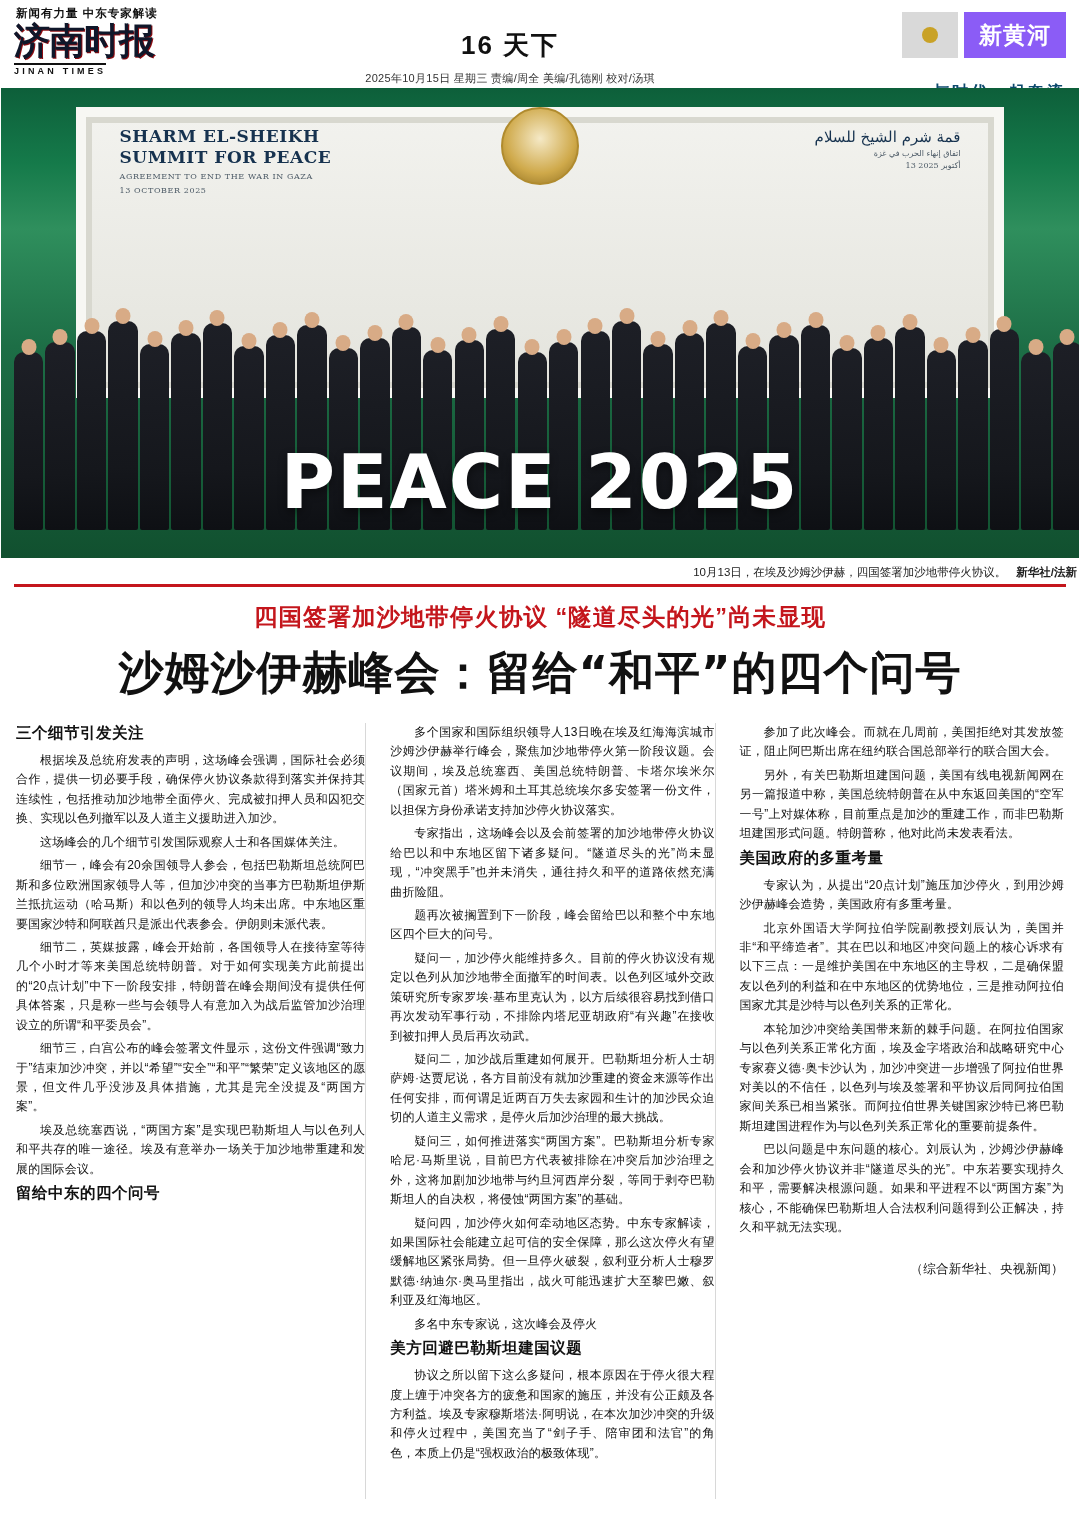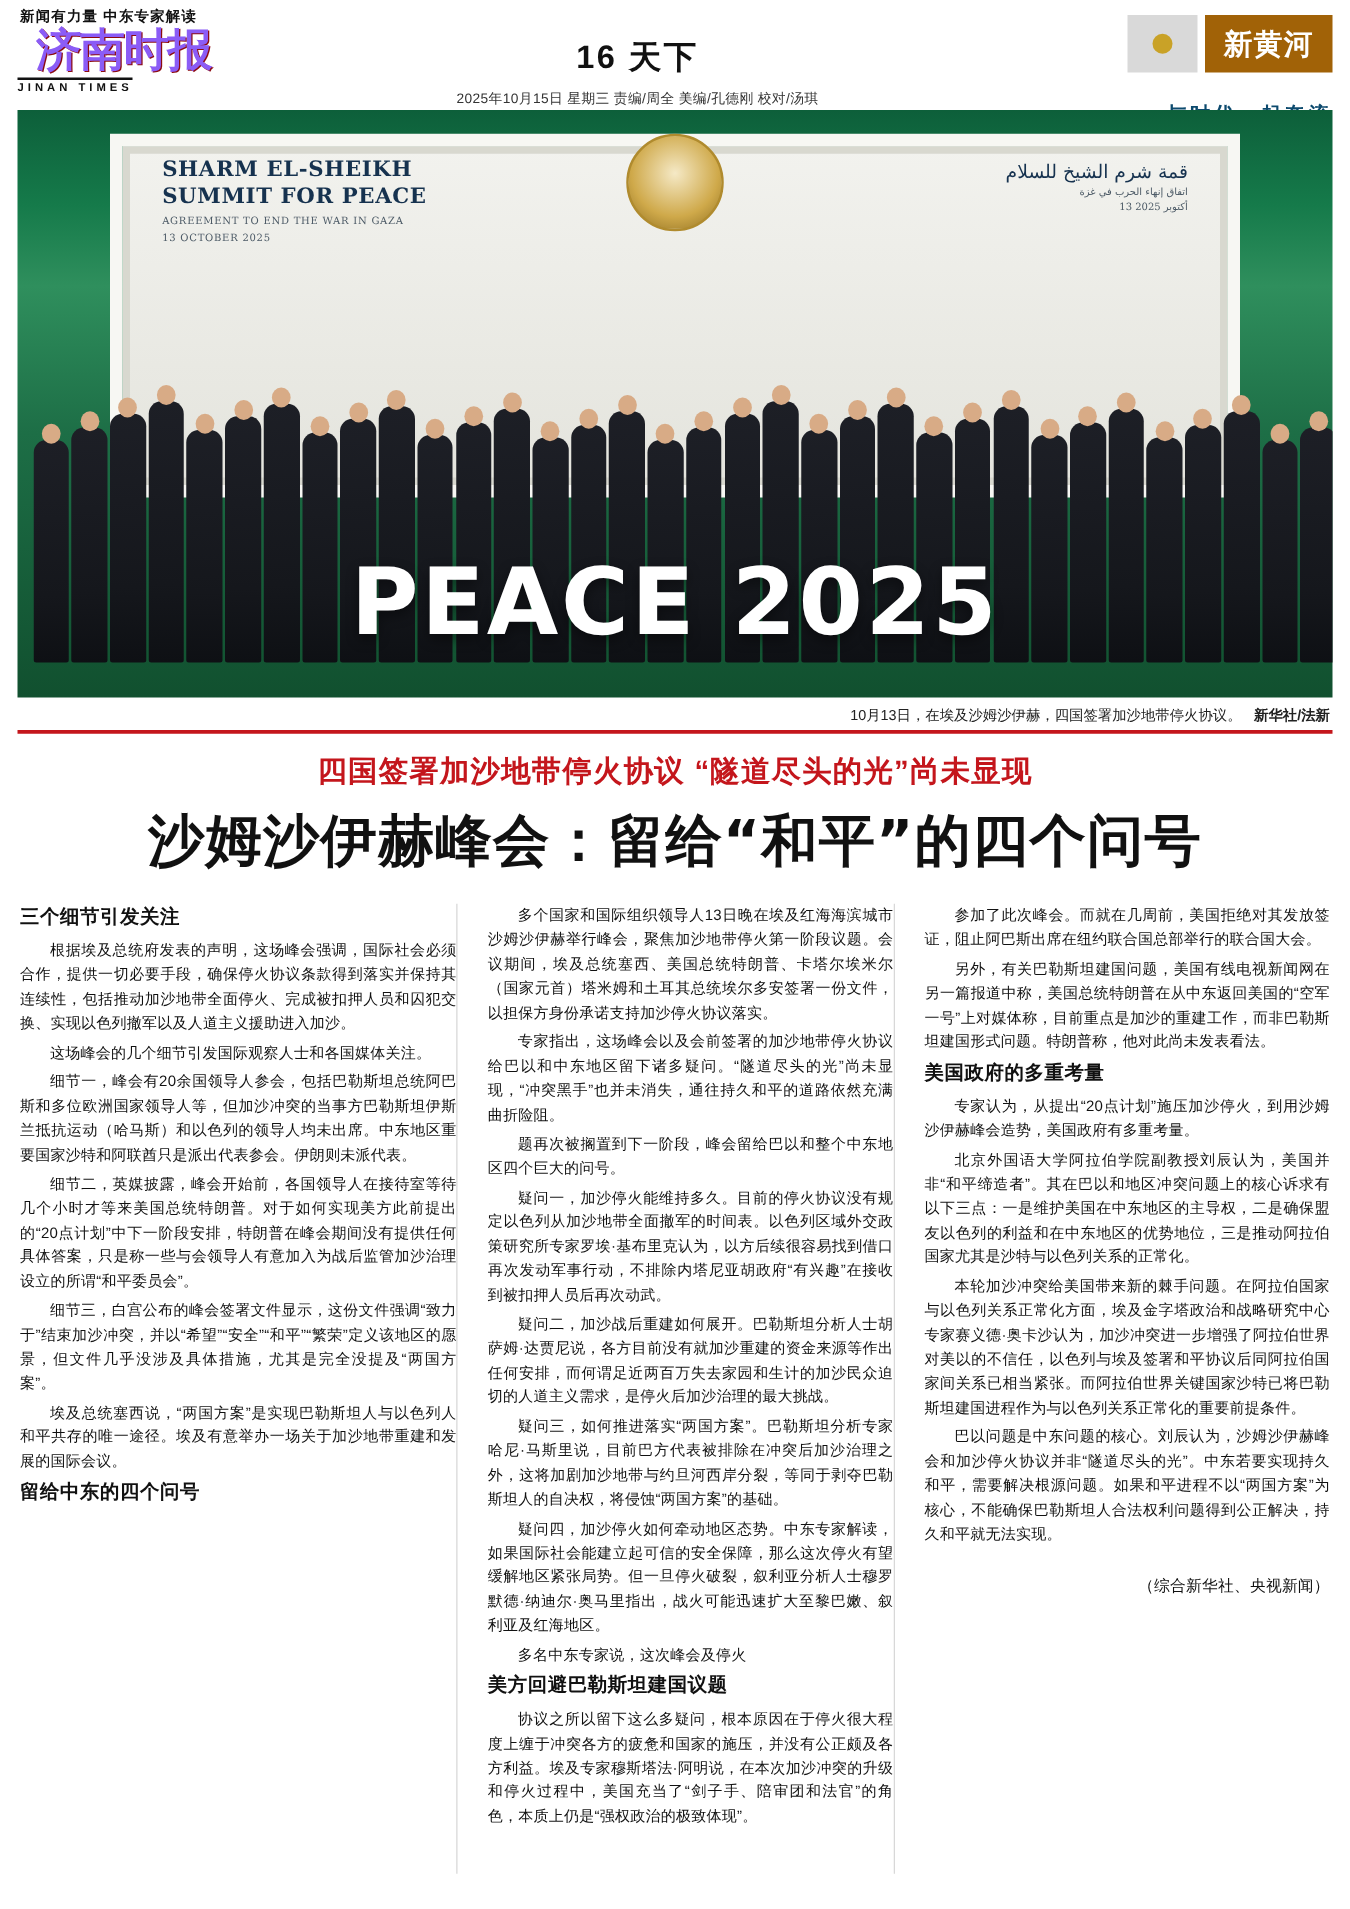--- a/index.html
+++ b/index.html
@@ -19,25 +19,24 @@
     padding:6px 14px 0 14px;
     display:flex;
     align-items:flex-start;
   }
   .logo-block { width:170px; flex:0 0 170px; position:relative; }
   .logo-slogan {
     font-size:11.5px; letter-spacing:1px; color:#111; font-weight:bold;
     white-space:nowrap; margin-left:2px;
   }
   .logo-main {
-    font-size:36px; font-weight:bold; color:#8b5cf6;
+    font-size:36px; font-weight:bold; color:#0f172a;
     font-family:"DejaVu Serif", serif; letter-spacing:-1px;
     line-height:1.05; margin-top:1px;
     text-shadow:1px 1px 0 #8c0b10;
-    text-align:center;
   }
   .logo-sub {
     font-size:9px; letter-spacing:3.2px; color:#111; font-weight:bold;
     border-top:2px solid #111; margin-top:1px; padding-top:1px;
     display:inline-block;
   }
   .center-block { flex:1; text-align:center; padding-top:22px; }
   .center-title { font-size:26px; font-weight:bold; letter-spacing:2px; }
   .center-meta { font-size:11px; color:#333; margin-top:8px; letter-spacing:0.3px; }
   .right-block { width:230px; flex:0 0 230px; text-align:right; padding-top:6px; }
@@ -45,29 +44,29 @@
   .qr {
     width:56px; height:46px; background:#d9d9d9;
     position:relative; overflow:hidden;
   }
   .qr:after {
     content:""; position:absolute; left:50%; top:50%;
     width:16px; height:16px; margin:-8px 0 0 -8px;
     background:#c9a227; border-radius:50%;
   }
   .hh-logo {
-    width:102px; height:46px; background:#a16207; color:#fff;
+    width:102px; height:46px; background:#8b5cf6; color:#fff;
     display:flex; align-items:center; justify-content:center;
     font-size:23px; font-weight:bold; font-family:"DejaVu Serif", serif;
     letter-spacing:1px;
   }
   .hh-sub { font-size:16px; letter-spacing:3px; margin-top:24px; font-weight:bold; color:#0c4a6e; }
 
   
-  .photo-wrap { position:relative; margin:0 14px;border-radius:14px; }
+  .photo-wrap { position:relative; margin:0 1px;border-radius:14px; }
   .photo {
     height:470px;
     position:relative;
     overflow:hidden;
     background:linear-gradient(#0d5f3a 0%, #157a4a 16%, #2f8f5d 30%, #1d6e46 55%, #11502f 100%);
   }
   .stage-bg {
     position:absolute; left:7%; right:7%; top:4%; height:62%;
     background:linear-gradient(#f2f2ee,#e4e4dd);
     border:10px solid #f7f7f3;

